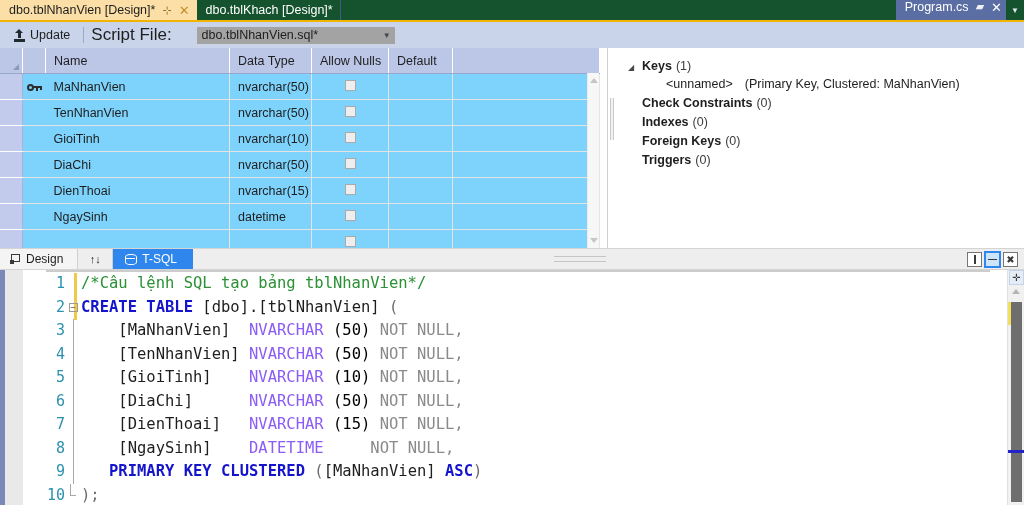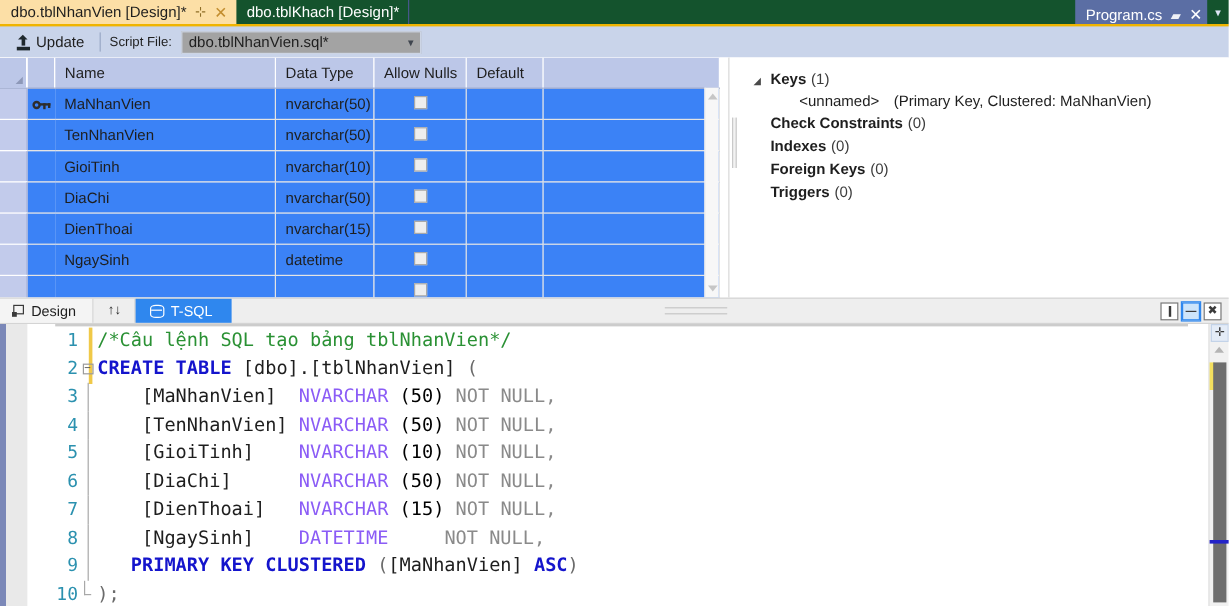--- a/index.html
+++ b/index.html
@@ -53,21 +53,21 @@
     margin-left: 7px;
     font-size: 11px;
     line-height: 1;
     opacity: .95;
   }
   .tab.active .pin { color: #8a6a22; }
   .tab.active .close { color: #c08a2a; font-size: 13px; }
   .tabbar-spacer { flex: 1 1 auto; }
   .tab-right {
     display: flex;
-    align-items: flex-end;
+    align-items: flex-start;
     background: #5b6ea4;
     padding: 0 4px 0 9px;
     color: #ffffff;
     font-size: 12.5px;
     white-space: nowrap;
   }
   .tab-right .icon { margin-left: 7px; opacity: .9; font-size: 11px; }
   .tab-right .close { margin-left: 7px; font-size: 13px; }
   .tabbar-dropdown {
     display: flex;
@@ -122,21 +122,21 @@
     position: absolute;
     left: 0; bottom: 0;
     width: 11px; height: 2.5px;
     background: #20292e;
   }
   .tb-sep {
     width: 1px; height: 16px;
     background: #9aa9c6;
     margin: 0 7px;
   }
-  .tb-label { font-size: 11px; color: #1e1e1e; margin-right: 8px; }
+  .tb-label { font-size: 17px; color: #1e1e1e; margin-right: 24px; }
   .script-combo {
     display: flex;
     align-items: center;
     width: 200px;
     height: 19px;
     background: #a3a3a3;
     border: 1px solid #cdd5e4;
     box-sizing: border-box;
     padding: 0 4px 0 5px;
     cursor: default;
@@ -206,21 +206,21 @@
   .col-nulls    { width: 68px; }
   .col-default  { width: 55px; }
   .col-rest     { width: auto; }
   .grid-table td {
     height: 25px;
     border-bottom: 1px solid #e4e4e4;
     border-right: 1px solid #e4e4e4;
     padding: 0 0 0 8px;
     color: #1e1e1e;
     vertical-align: middle;
-    background: #3b82f6;
+    background: #7dd3fc;
     font-size: 12.5px;
   }
   .grid-table td.rh {
     background: #c2cbeb;
     border-right: 1px solid #a8b2d6;
     border-bottom: 1px solid #ffffff;
     padding: 0;
     width: 22px;
   }
   .grid-table td.keycell {

